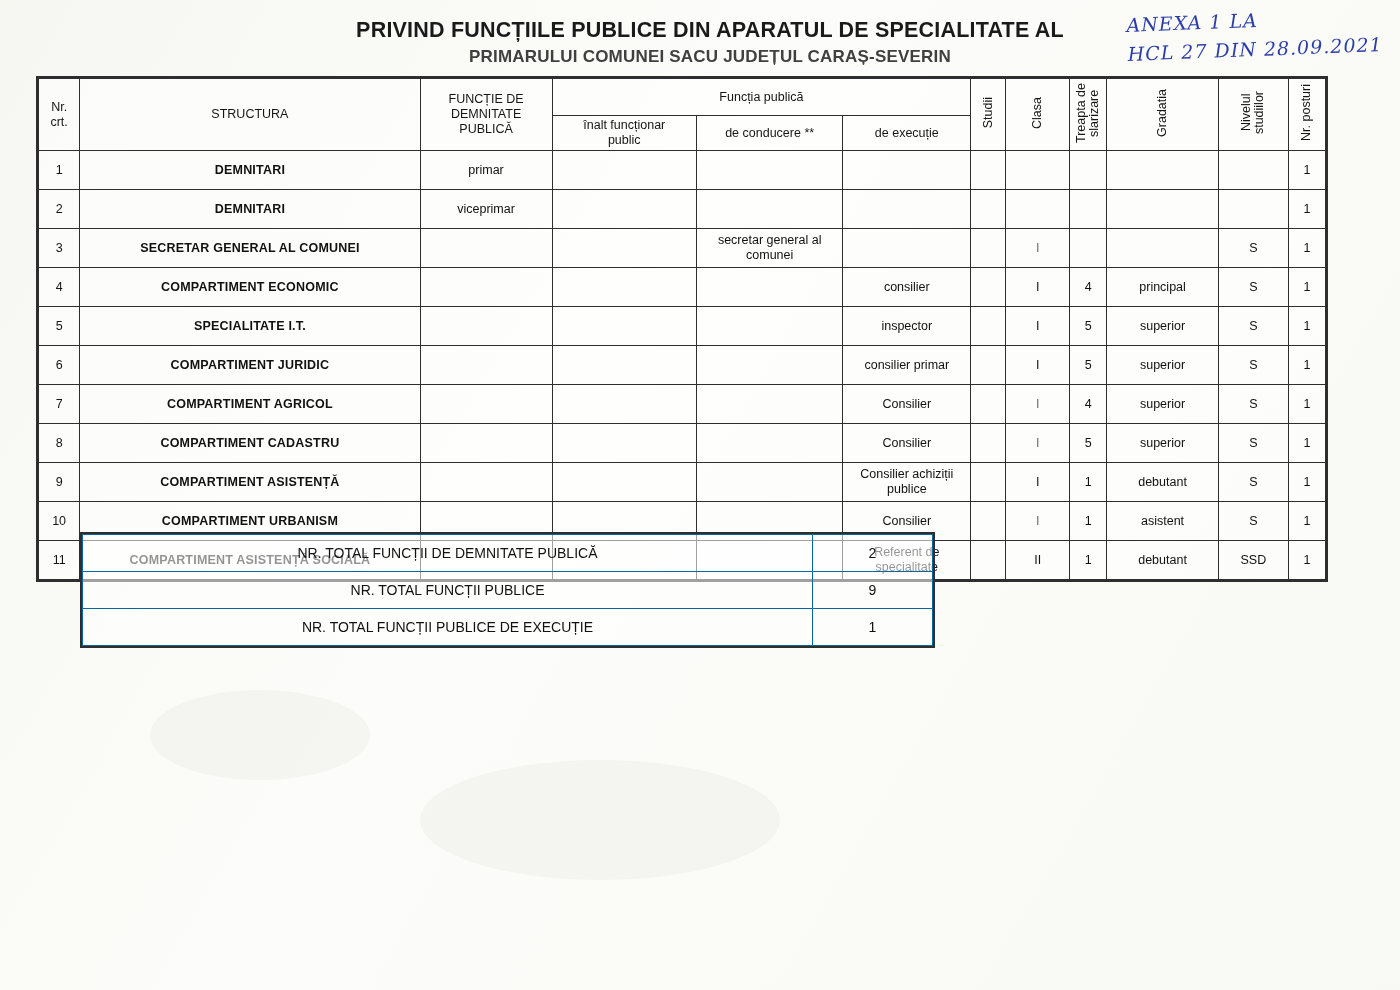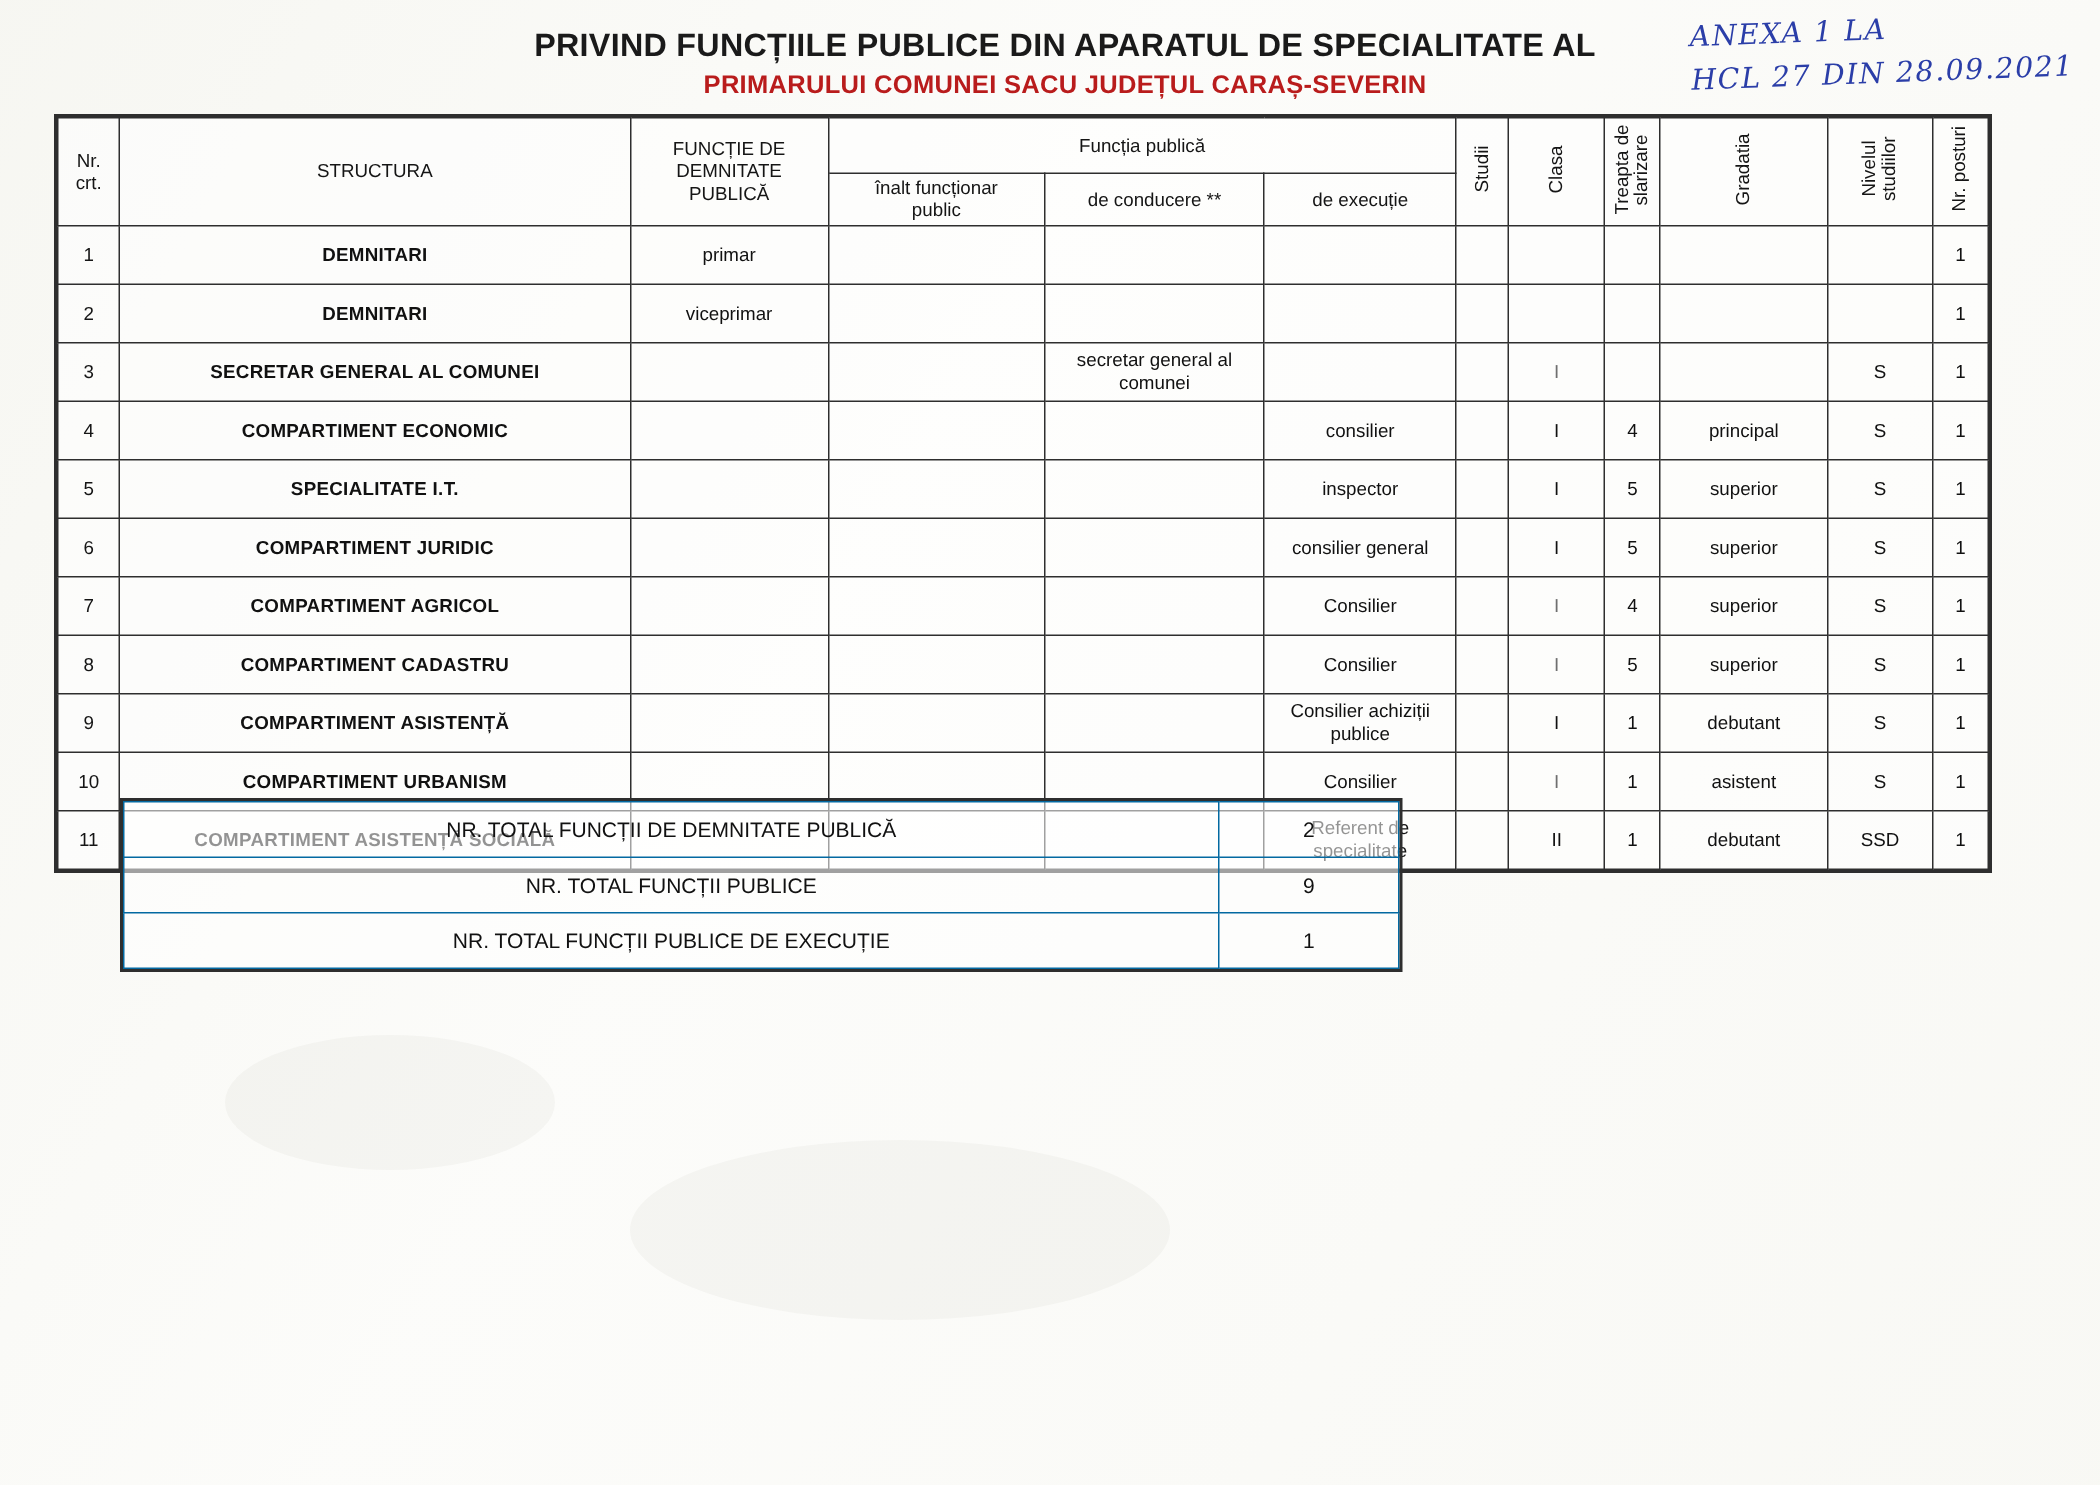--- a/index.html
+++ b/index.html
@@ -43,21 +43,21 @@
     font-size: 21.5px;
     font-weight: bold;
     letter-spacing: 0.2px;
     color: #1a1a1a;
     padding-left: 20px;
   }
   .title-line2 {
     font-size: 17px;
     font-weight: bold;
     letter-spacing: 0.2px;
-    color: #b91c1c;
+    color: #404040;
     margin-top: 4px;
     padding-left: 20px;
   }
 
   
   .handwriting {
     position: absolute;
     top: 6px;
     right: 18px;
     color: #2b3ea8;
@@ -314,21 +314,21 @@
         <td class="small-cell">superior</td>
         <td class="small-cell">S</td>
         <td class="small-cell">1</td>
       </tr>
       <tr>
         <td class="row-num">6</td>
         <td class="structura-cell">COMPARTIMENT JURIDIC</td>
         <td class="small-cell"></td>
         <td class="small-cell"></td>
         <td class="small-cell"></td>
-        <td class="small-cell">consilier general</td>
+        <td class="small-cell">consilier primar</td>
         <td class="small-cell"></td>
         <td class="small-cell">I</td>
         <td class="small-cell">5</td>
         <td class="small-cell">superior</td>
         <td class="small-cell">S</td>
         <td class="small-cell">1</td>
       </tr>
       <tr>
         <td class="row-num">7</td>
         <td class="structura-cell">COMPARTIMENT AGRICOL</td>

